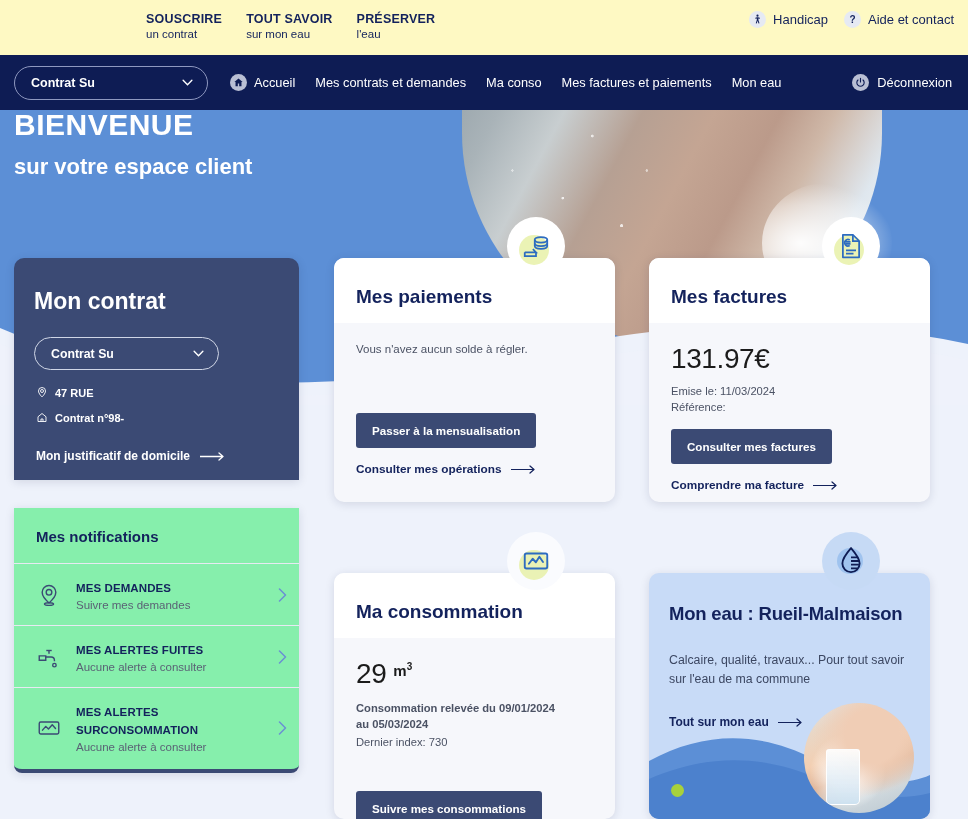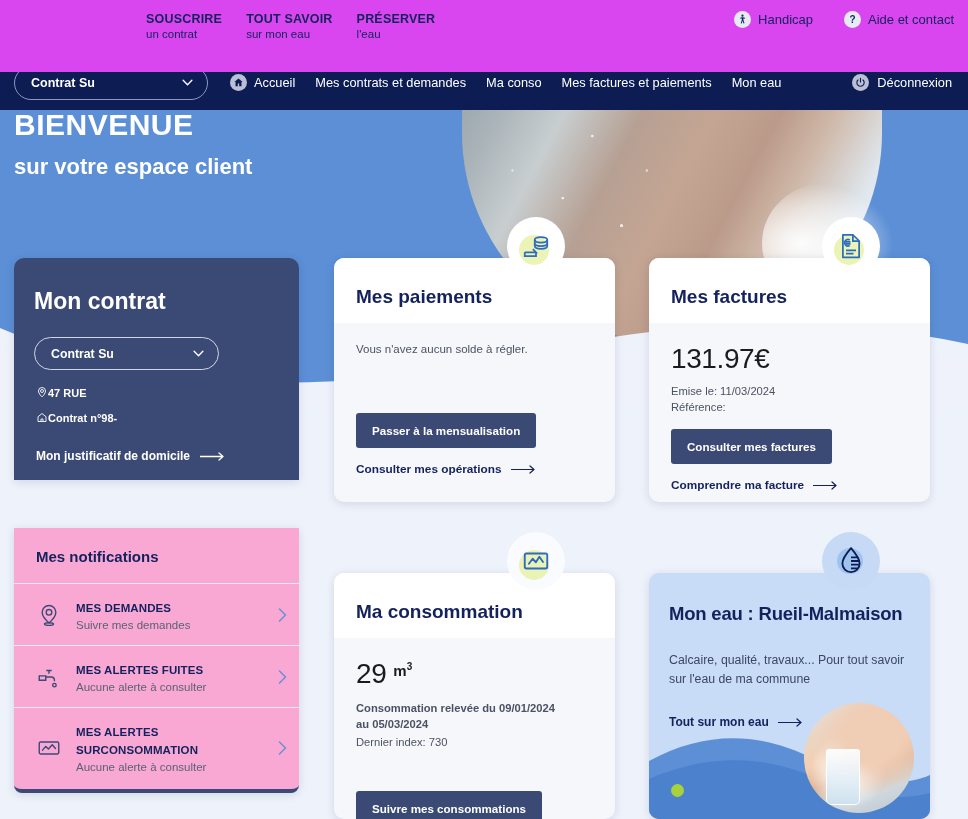--- a/index.html
+++ b/index.html
@@ -6,32 +6,32 @@
   html, body {
     width: 968px; height: 819px;
     font-family: "Liberation Sans", sans-serif;
     background: #eef2fb;
     overflow: hidden;
   }
   #page { position: relative; width: 968px; height: 819px; overflow: hidden; background:#eef2fb; }
 
   
   .topbar {
-    position: absolute; left:0; top:0; width:968px; height:72px;
-    background:#d946ef; z-index: 40;
+    position: absolute; left:0; top:0; width:968px; height:55px;
+    background:#fef9c3; z-index: 40;
   }
   .top-nav { position:absolute; left:146px; top:12px; display:flex; gap:24px; }
   .top-nav-item { cursor:pointer; line-height:1.15; }
   .top-nav-item .tn-main {
     font-size:12.5px; font-weight:700; color:#13225c; letter-spacing:.2px;
     text-transform:uppercase;
   }
   .top-nav-item .tn-sub { font-size:11.5px; color:#13225c; font-weight:400; margin-top:2px;}
 
-  .top-right { position:absolute; right:14px; top:11px; display:flex; align-items:flex-start; gap:31px; }
+  .top-right { position:absolute; right:14px; top:11px; display:flex; align-items:flex-start; gap:16px; }
   .tr-link { display:flex; align-items:center; gap:7px; font-size:13px; color:#13225c; cursor:pointer; }
   .tr-badge {
     width:17px; height:17px; border-radius:50%; background:#e6eaf3;
     display:flex; align-items:center; justify-content:center;
     font-size:10px; font-weight:700; color:#13225c; flex:none;
   }
   .btn-espace {
     display:flex; align-items:center; gap:9px;
     background:#0e1c54; color:#fff; border-radius:22px;
     padding:9px 18px 9px 15px; font-size:13.5px; font-weight:700; cursor:pointer;
@@ -96,31 +96,31 @@
           box-shadow:0 2px 10px rgba(20,30,70,.13); }
 
   
   .card-contract { left:14px; top:258px; width:285px; height:222px; background:#3b4a74; border-radius:10px 10px 0 0;}
   .card-contract h3 { color:#fff; font-size:23px; font-weight:800; margin:30px 0 0 20px; }
   .sel-contract {
     margin:22px 0 0 20px; width:185px; height:33px; border:1px solid #cfd6e6;
     border-radius:17px; display:flex; align-items:center; justify-content:space-between;
     padding:0 14px 0 16px; color:#fff; font-size:12.3px; font-weight:700; cursor:pointer;
   }
-  .meta-line { display:flex; align-items:center; gap:0; margin-left:22px; margin-top:12px;
+  .meta-line { display:flex; align-items:center; gap:7px; margin-left:22px; margin-top:12px;
                color:#fff; font-size:11px; font-weight:700; }
   .meta-line.first { margin-top:16px; }
   .clink { display:flex; align-items:center; gap:10px; margin-left:22px; color:#fff;
            font-size:12px; font-weight:700; cursor:pointer; }
   .clink.a { margin-top:25px; } .clink.b { margin-top:22px; }
   .arrow { width:26px; height:9px; flex:none; }
 
   
-  .card-notif { left:14px; top:508px; width:285px; height:265px; background:#f9a8d4;
-                border-radius:0 0 8px 8px; border-bottom:4px solid #3b4a74;margin-top:20px;}
+  .card-notif { left:14px; top:508px; width:285px; height:265px; background:#86efac;
+                border-radius:0 0 8px 8px; border-bottom:4px solid #3b4a74;}
   .notif-head { padding:20px 0 18px 22px; font-size:15px; font-weight:700; color:#13225c;
                 border-bottom:1px solid #e7eaf2; }
   .notif-row { display:flex; align-items:center; padding:14px 12px 14px 22px; gap:14px;
                border-bottom:1px solid #e7eaf2; cursor:pointer; }
   .notif-row:last-child{border-bottom:none;}
   .notif-ico { width:26px; height:26px; flex:none; color:#3b4a74; }
   .notif-txt { flex:1; }
   .notif-title { font-size:11.5px; font-weight:700; color:#13225c; letter-spacing:.1px;}
   .notif-sub { font-size:11.5px; color:#5a6275; margin-top:3px; }
   .notif-chev { width:9px;height:14px;flex:none;color:#6b8fd4; }

